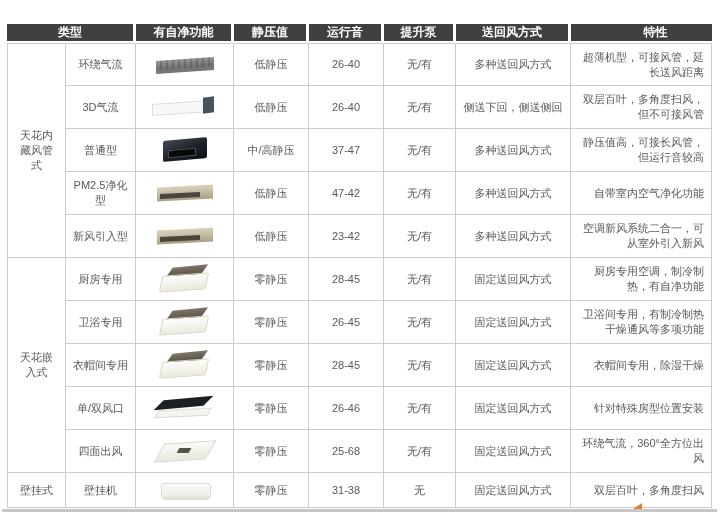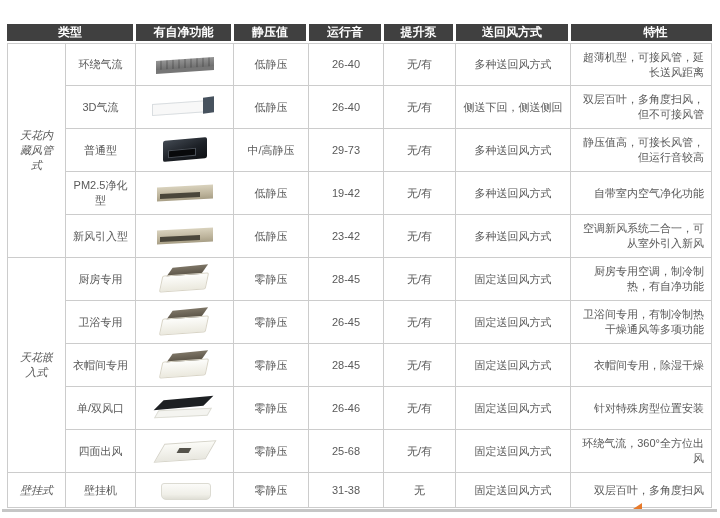--- a/index.html
+++ b/index.html
@@ -31,21 +31,21 @@
     border-right:3px solid #fff; border-bottom:2px solid #fff;
   }
   th:last-child { border-right:none;padding-left:28px; }
   td {
     font-size:11px; color:#595959; text-align:center; vertical-align:middle;
     border-right:1px solid #ccc; border-bottom:1px solid #ccc;
     height:43px; padding:2px 3px; line-height:1.35; word-break:break-all;
   }
   tr.first-body td { border-top:1px solid #ccc; }
   tr.last-body td { height:33px; }
-  td.group-cell { border-left:1px solid #ccc; padding:2px 7px;font-style:italic; }
+  td.group-cell { border-left:1px solid #ccc; padding:2px 7px; }
   td.feature-cell { text-align:right; padding:2px 7px; }
   
   .product { position:relative; width:84px; height:30px; margin:0 auto; }
   .product::before, .product::after { content:""; position:absolute; }
   .product[data-image="slim-gray-duct"]::before {
     left:13px; top:9px; width:58px; height:11px;
     background:repeating-linear-gradient(90deg,#b7b7b7 0 4px,#9a9a9a 4px 6px),
                linear-gradient(180deg,#cfcfcf,#8f8f8f);
     background-blend-mode:multiply; transform:skewY(-4deg);
   }
@@ -164,32 +164,32 @@
         <td>无/有</td>
         <td>侧送下回，侧送侧回</td>
         <td class="feature-cell">双层百叶，多角度扫风，但不可接风管</td>
       </tr>
       <tr>
         <td>普通型</td>
         <td>
             <div class="product" data-image="black-box-duct"></div>
           </td>
         <td>中/高静压</td>
-        <td>29-73</td>
+        <td>37-47</td>
         <td>无/有</td>
         <td>多种送回风方式</td>
         <td class="feature-cell">静压值高，可接长风管，但运行音较高</td>
       </tr>
       <tr>
         <td>PM2.5净化型</td>
         <td>
             <div class="product" data-image="tan-box-duct"></div>
           </td>
         <td>低静压</td>
-        <td>19-42</td>
+        <td>47-42</td>
         <td>无/有</td>
         <td>多种送回风方式</td>
         <td class="feature-cell">自带室内空气净化功能</td>
       </tr>
       <tr>
         <td>新风引入型</td>
         <td>
             <div class="product" data-image="tan-box-duct"></div>
           </td>
         <td>低静压</td>

